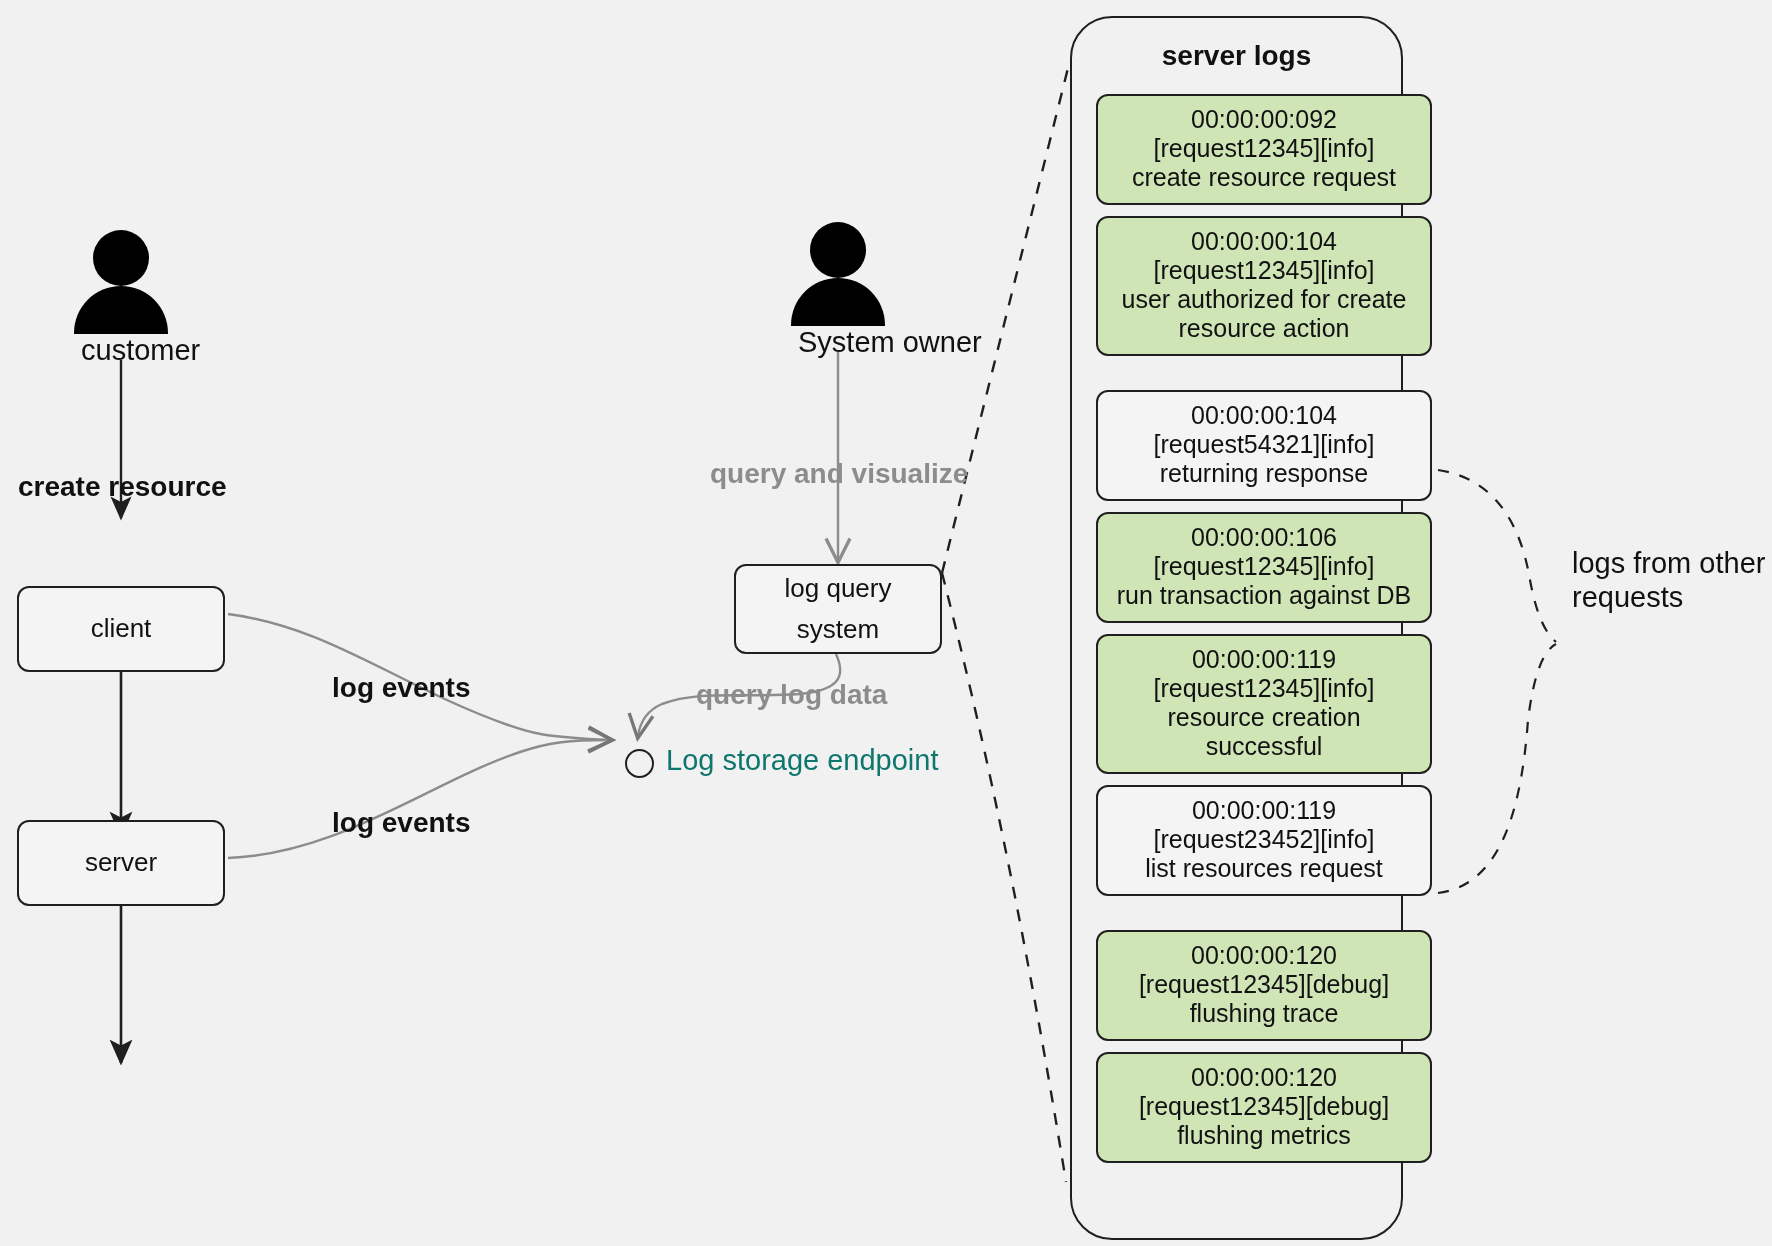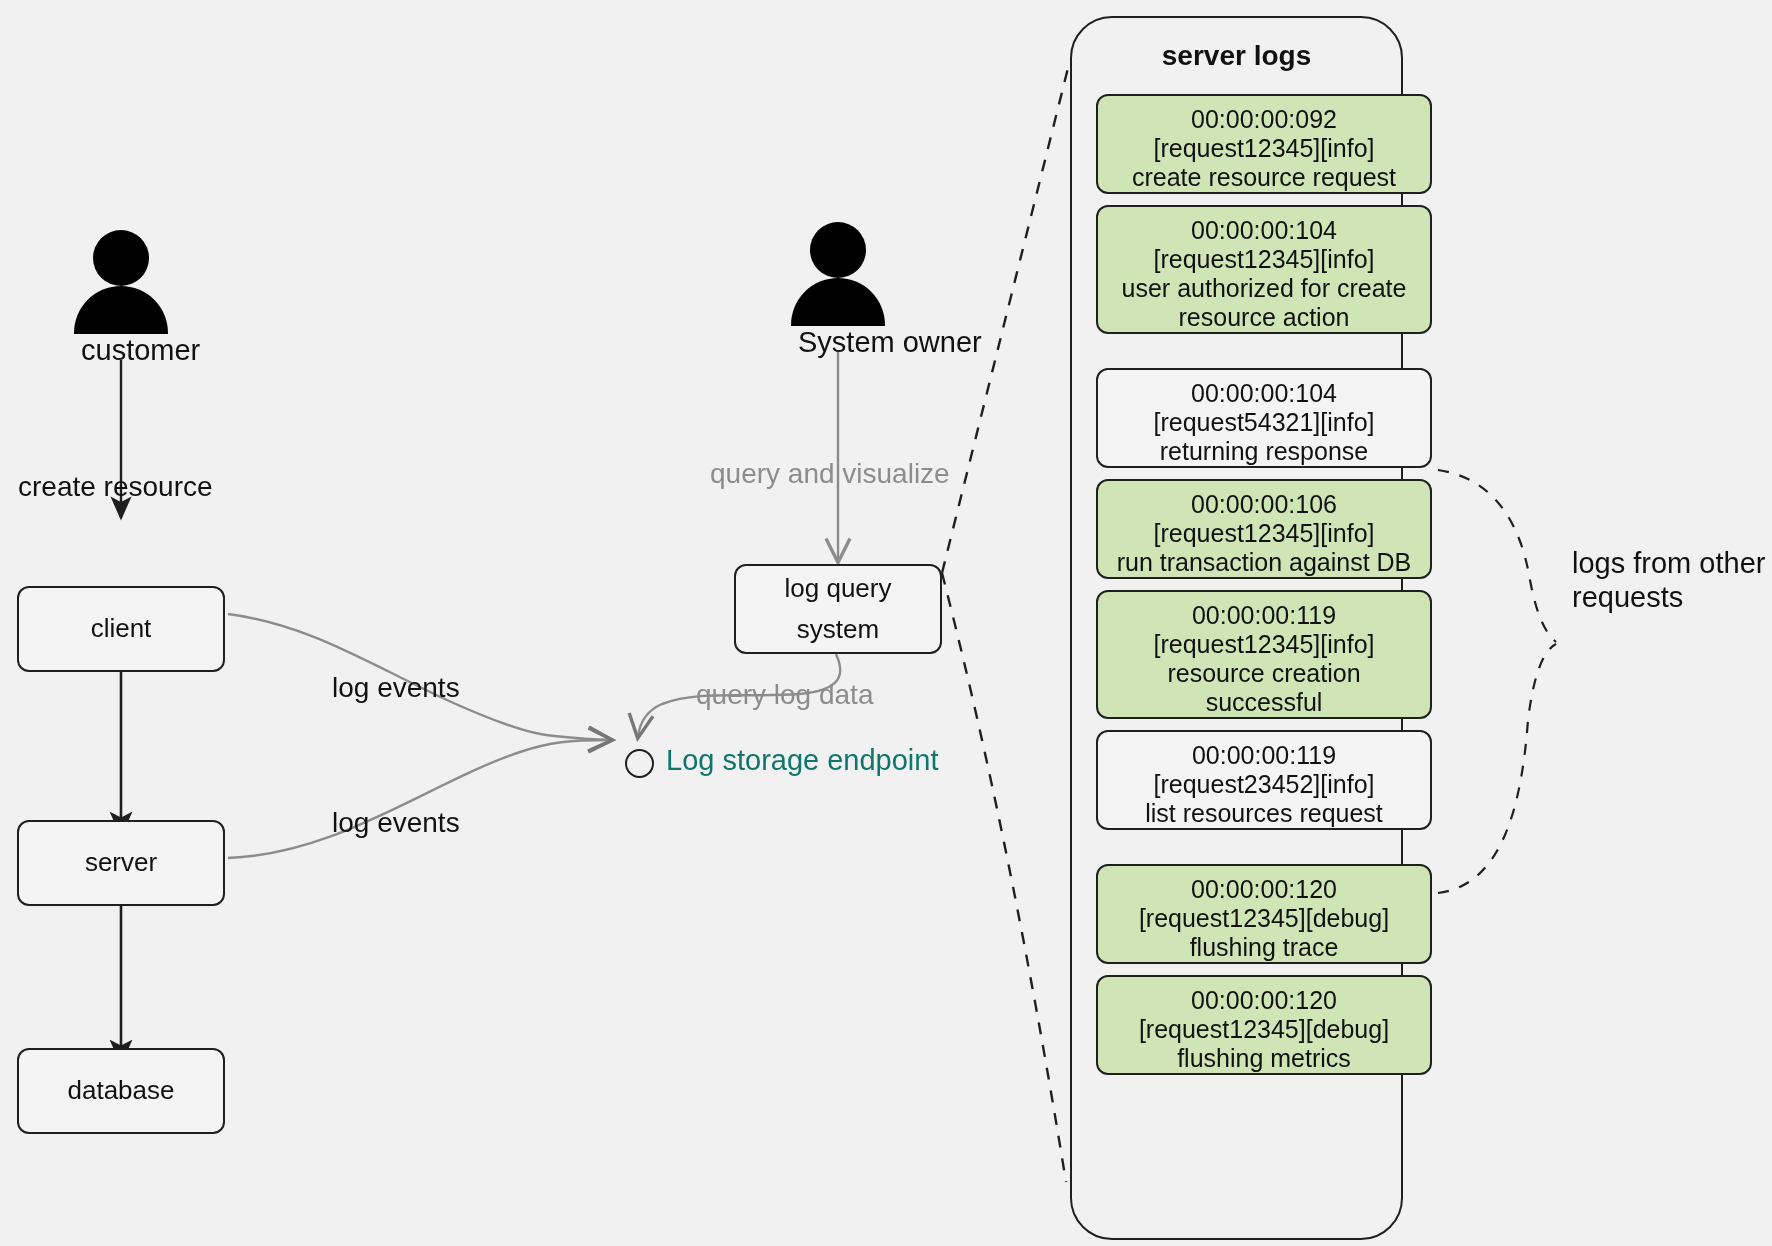--- a/index.html
+++ b/index.html
@@ -57,20 +57,21 @@
     line-height: 1.28;
     gap: 8px;
   }
 
   
   .elabel {
     position: absolute;
     font-size: 28px;
     color: #111;
     white-space: nowrap;
+    font-weight: bold;
   }
   .elabel.gray { color: #8c8c8c; }
 
   
   .endpoint-dot {
     position: absolute;
     width: 29px; height: 29px;
     border: 2.6px solid #1f1f1f;
     border-radius: 50%;
     background: #f1f1f1;
@@ -99,21 +100,21 @@
   }
   #logs-list {
     position: absolute;
     left: 24px; top: 76px;
     width: 336px;
   }
   .log-entry {
     border: 2.4px solid #1f1f1f;
     border-radius: 12px;
     margin-bottom: 11px;
-    padding: 9px 10px 0;
+    padding: 9px 10px 11px;
     text-align: center;
     font-size: 25px;
     line-height: 1.16;
     color: #111;
   }
   .log-entry.own { background: #cfe5b6; }
   .log-entry.other { background: #f4f4f4; }
   .log-entry .ln { display: block; }
   .log-entry.spaced-after { margin-bottom: 34px; }
 
@@ -182,23 +183,20 @@
   </div>
 
   <div class="node" style="left:17px; top:586px; width:208px; height:86px;">
     <span>client</span>
   </div>
 
   <div class="node" style="left:17px; top:820px; width:208px; height:86px;">
     <span>server</span>
   </div>
 
-  <div class="node" style="left:17px; top:1048px; width:208px; height:86px;">
-    <span>database</span>
-  </div>
 
   <div class="node" style="left:734px; top:564px; width:208px; height:90px; flex-direction:column;">
     <span>log query</span>
     <span>system</span>
   </div>
 
   <div class="endpoint-dot" style="left:625px; top:749px;"></div>
   <div class="endpoint-label" style="left:666px; top:744px;">Log storage endpoint</div>
 
   <div class="elabel" style="left:18px; top:471px;">create resource</div>

